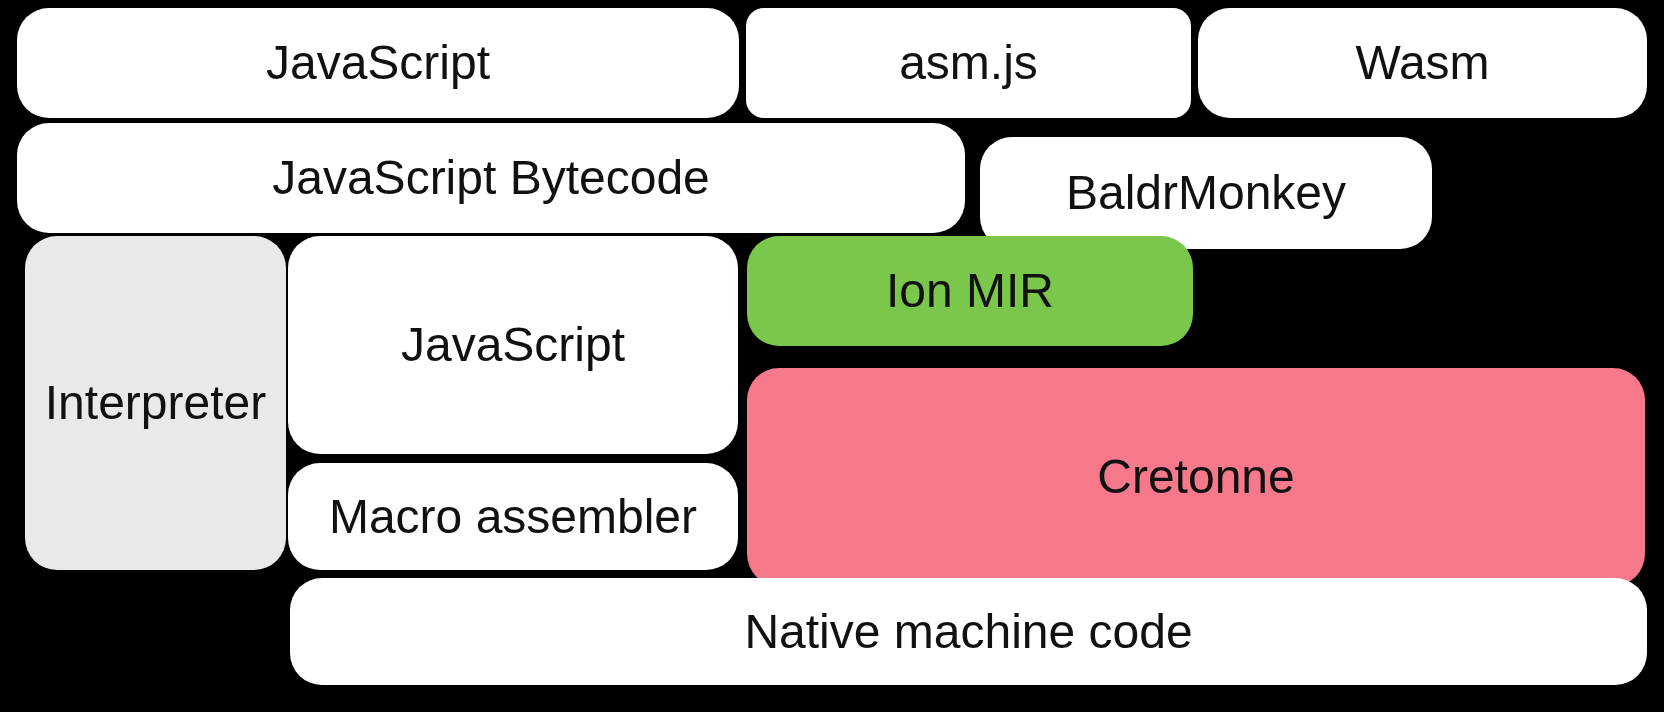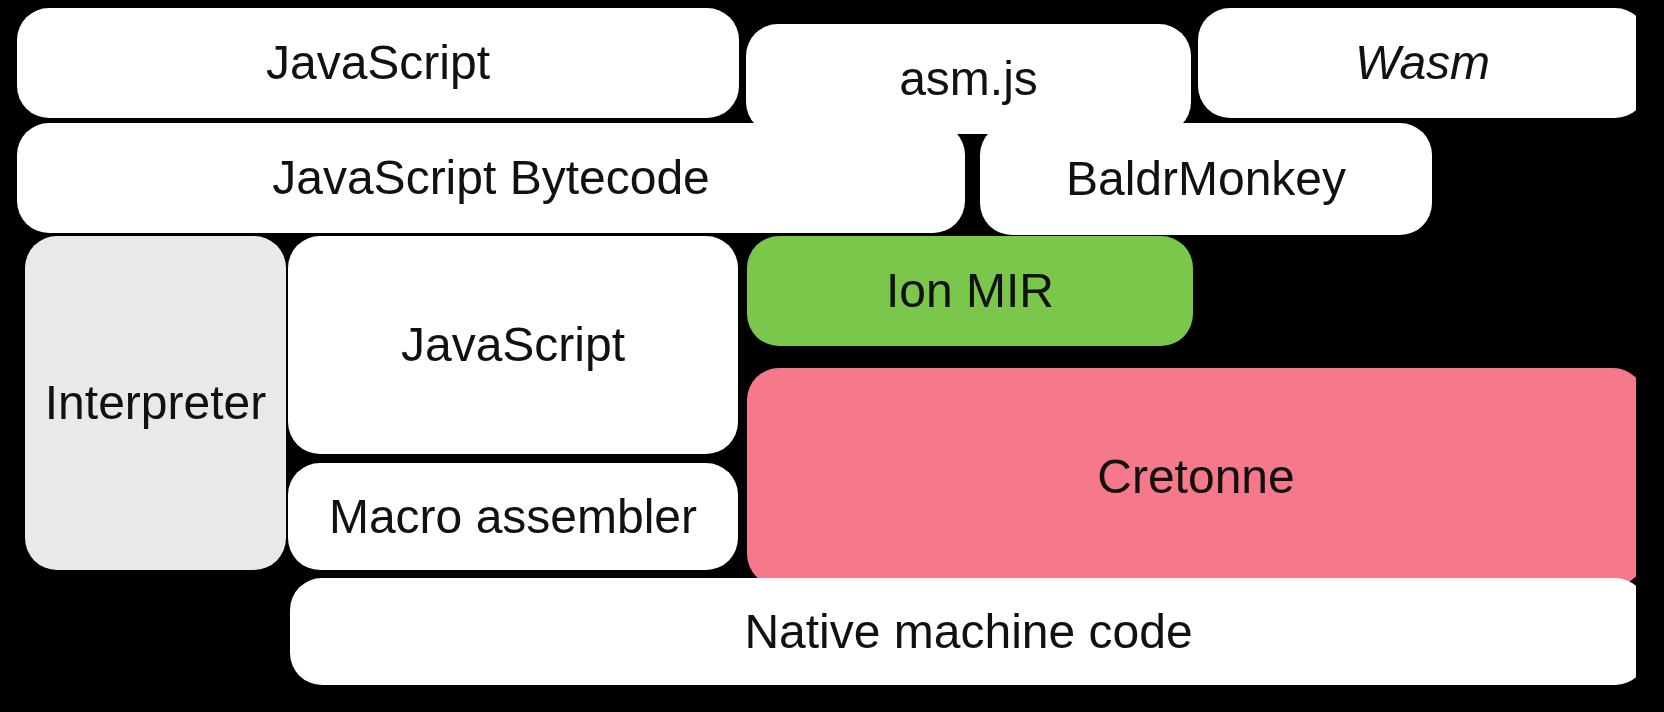--- a/index.html
+++ b/index.html
@@ -7,40 +7,41 @@
     padding: 0;
     background: #000000;
   }
   .canvas {
     position: relative;
     width: 1636px;
     height: 712px;
     background: var(--background, #000000);
     overflow: hidden;
     font-family: "Liberation Sans", sans-serif;
+    padding-left: 28px;
   }
   .node {
     position: absolute;
     border-radius: 32px;
     background: var(--node-default, #ffffff);
     color: var(--text, #111111);
     display: flex;
     align-items: center;
     justify-content: center;
     text-align: center;
     font-size: 48px;
     line-height: 1.2;
   }
   .node .label { display: block; }
 
   .node-javascript     { left: 17px;   top: 8px;   width: 722px;  height: 110px; }
-  .node-asmjs          { left: 746px;  top: 24px;   width: 445px;  height: 110px; }
-  .node-wasm           { left: 1198px; top: 8px;   width: 449px;  height: 110px; font-style: italic; }
+  .node-asmjs          { left: 746px;  top: 8px;   width: 445px;  height: 110px; border-radius: 18px; }
+  .node-wasm           { left: 1198px; top: 8px;   width: 449px;  height: 110px; }
   .node-bytecode       { left: 17px;   top: 123px; width: 948px;  height: 110px; }
-  .node-baldrmonkey    { left: 980px;  top: 123px; width: 452px;  height: 112px; }
+  .node-baldrmonkey    { left: 980px;  top: 137px; width: 452px;  height: 112px; }
   .node-interpreter    { left: 17px;   top: 236px; width: 261px;  height: 334px;
                          background: var(--node-interpreter, #e9e9e9); margin-left: 8px; }
   .node-baseline       { left: 288px;  top: 236px; width: 450px;  height: 218px; }
   .node-ionmir         { left: 747px;  top: 236px; width: 446px;  height: 110px;
                          background: var(--node-ionmir, #7ac74c); }
   .node-cretonne       { left: 747px;  top: 368px; width: 898px;  height: 218px;
                          background: var(--node-cretonne, #f6798b); }
   .node-macroassembler { left: 288px;  top: 463px; width: 450px;  height: 107px; }
   .node-native         { left: 290px;  top: 578px; width: 1357px; height: 107px; }
 </style>

